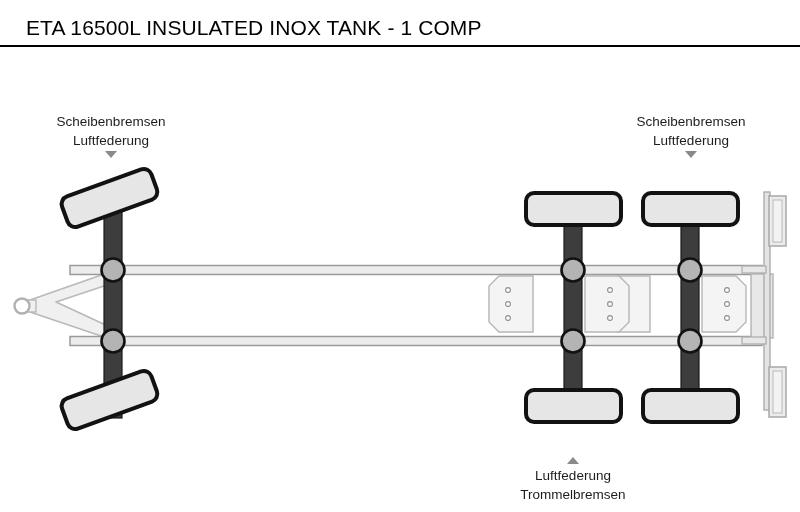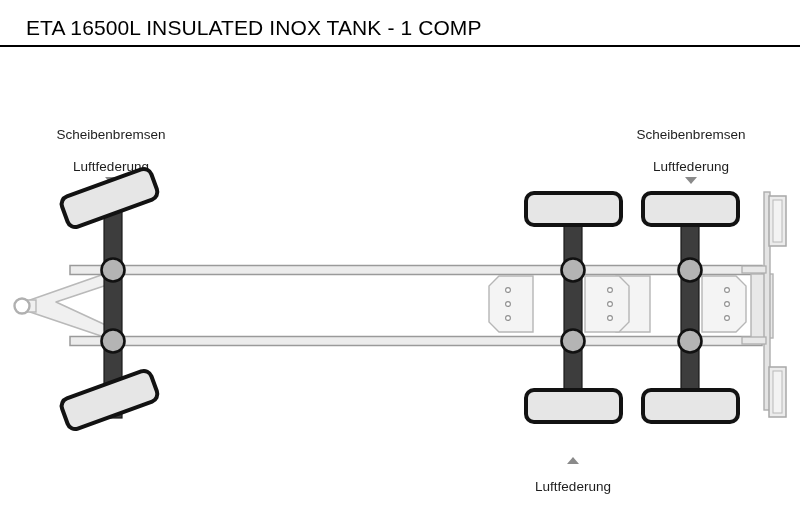--- a/index.html
+++ b/index.html
@@ -44,21 +44,21 @@
 
   
   .annotation {
     position: absolute;
     text-align: center;
     font-size: 13.5px;
     line-height: 19px;
     color: #1d1d1d;
     white-space: nowrap;
   }
-  .annotation .ln { display: block; margin-top: 13px; }
+  .annotation .ln { display: block; }
 
   .tri {
     width: 0;
     height: 0;
     margin: 1px auto 0 auto;
   }
   .tri-down {
     border-left: 6px solid transparent;
     border-right: 6px solid transparent;
     border-top: 7px solid #8a8a8a;
@@ -100,20 +100,21 @@
 
 <div class="annotation" id="ann-rear">
   <span class="ln">Scheibenbremsen</span>
   <span class="ln">Luftfederung</span>
   <div class="tri tri-down"></div>
 </div>
 
 <div class="annotation" id="ann-bottom">
   <div class="tri tri-up"></div>
   <span class="ln">Luftfederung</span>
+  <span class="ln">Trommelbremsen</span>
 </div>
 
 <div id="diagram">
 <svg width="800" height="478" viewBox="0 34 800 478" xmlns="http://www.w3.org/2000/svg">
 
   <defs>
     <g id="gusset">
       <path d="M0,0 L34,0 L34,56 L0,56 L-10,46 L-10,10 Z" fill="#f4f4f4" stroke="#b6b6b6" stroke-width="1.4"></path>
       <circle cx="9" cy="14" r="2.4" fill="#ffffff" stroke="#8f8f8f" stroke-width="1.1"></circle>
       <circle cx="9" cy="28" r="2.4" fill="#ffffff" stroke="#8f8f8f" stroke-width="1.1"></circle>

